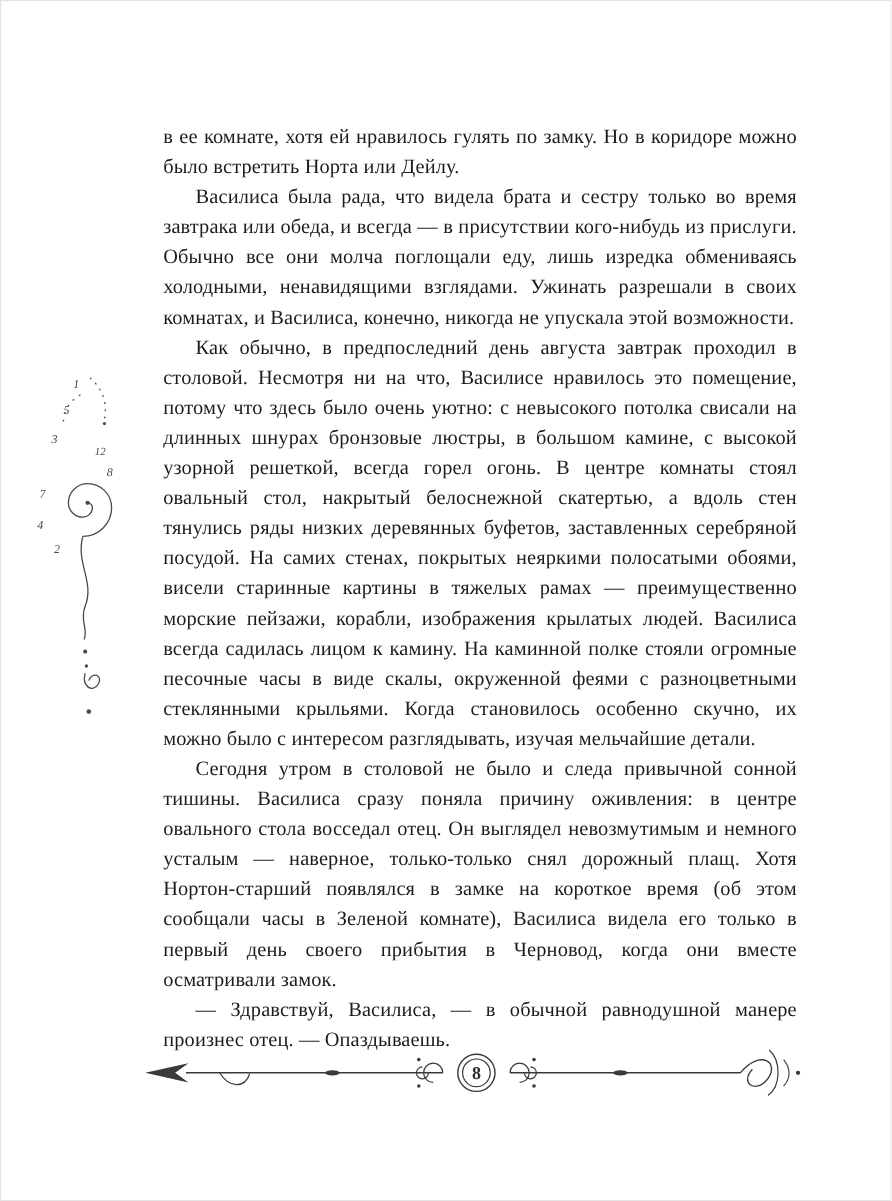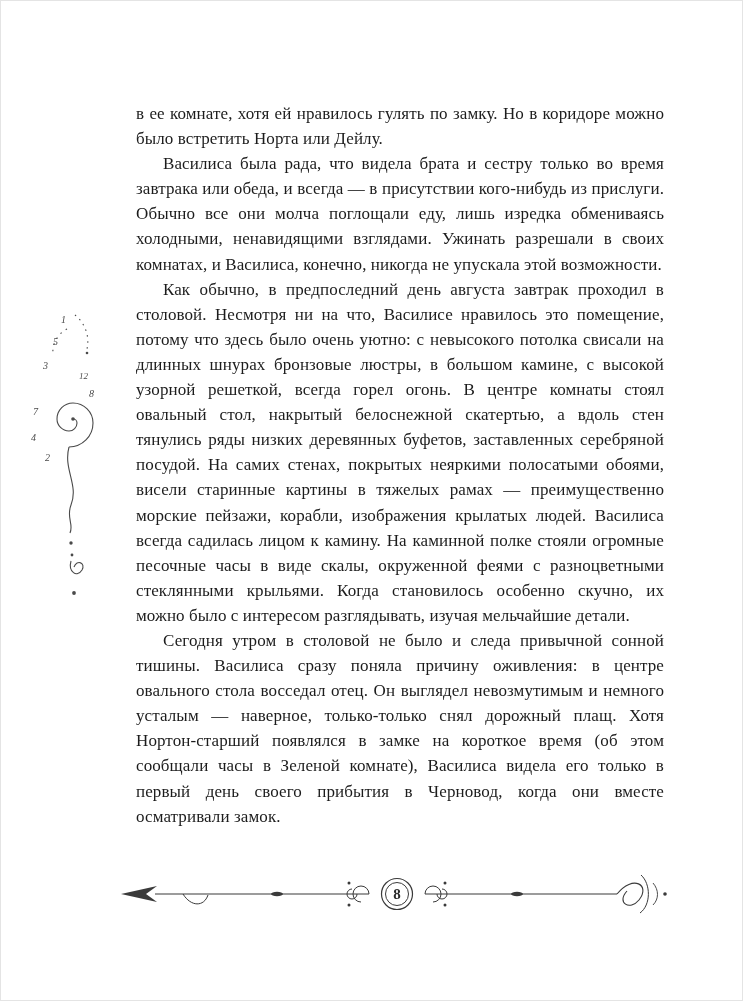--- a/index.html
+++ b/index.html
@@ -85,20 +85,21 @@
       <text class="orn-num" x="22" y="152" font-size="10">2</text>
       <text class="orn-num" x="66" y="88" font-size="10">8</text>
     </g>
   </svg>
 
   <div class="text-block">
     <p class="para no-indent">в ее комнате, хотя ей нравилось гулять по замку. Но в коридоре можно было встретить Норта или Дейлу.</p>
     <p class="para">Василиса была рада, что видела брата и сестру только во время завтрака или обеда, и всегда — в присутствии кого-нибудь из прислуги. Обычно все они молча поглощали еду, лишь изредка обмениваясь холодными, ненавидящими взглядами. Ужинать разрешали в своих комнатах, и Василиса, конечно, никогда не упускала этой возможности.</p>
     <p class="para">Как обычно, в предпоследний день августа завтрак проходил в столовой. Несмотря ни на что, Василисе нравилось это помещение, потому что здесь было очень уютно: с невысокого потолка свисали на длинных шнурах бронзовые люстры, в большом камине, с высокой узорной решеткой, всегда горел огонь. В центре комнаты стоял овальный стол, накрытый белоснежной скатертью, а вдоль стен тянулись ряды низких деревянных буфетов, заставленных серебряной посудой. На самих стенах, покрытых неяркими полосатыми обоями, висели старинные картины в тяжелых рамах — преимущественно морские пейзажи, корабли, изображения крылатых людей. Василиса всегда садилась лицом к камину. На каминной полке стояли огромные песочные часы в виде скалы, окруженной феями с разноцветными стеклянными крыльями. Когда становилось особенно скучно, их можно было с интересом разглядывать, изучая мельчайшие детали.</p>
     <p class="para">Сегодня утром в столовой не было и следа привычной сонной тишины. Василиса сразу поняла причину оживления: в центре овального стола восседал отец. Он выглядел невозмутимым и немного усталым — наверное, только-только снял дорожный плащ. Хотя Нортон-старший появлялся в замке на короткое время (об этом сообщали часы в Зеленой комнате), Василиса видела его только в первый день своего прибытия в Черновод, когда они вместе осматривали замок.</p>
+    <p class="para">— Здравствуй, Василиса, — в обычной равнодушной манере произнес отец. — Опаздываешь.</p>
   </div>
 
   <svg class="footer-ornament" width="560" height="62" viewBox="0 0 560 62">
     <g stroke="#3a3a3a" fill="none" stroke-width="1.2">
 
       <path d="M38,31 H252"></path>
       <path d="M308,31 H500"></path>
 
       <path d="M66,31 c8,13 21,13 25,1" stroke-width="1"></path>
 

